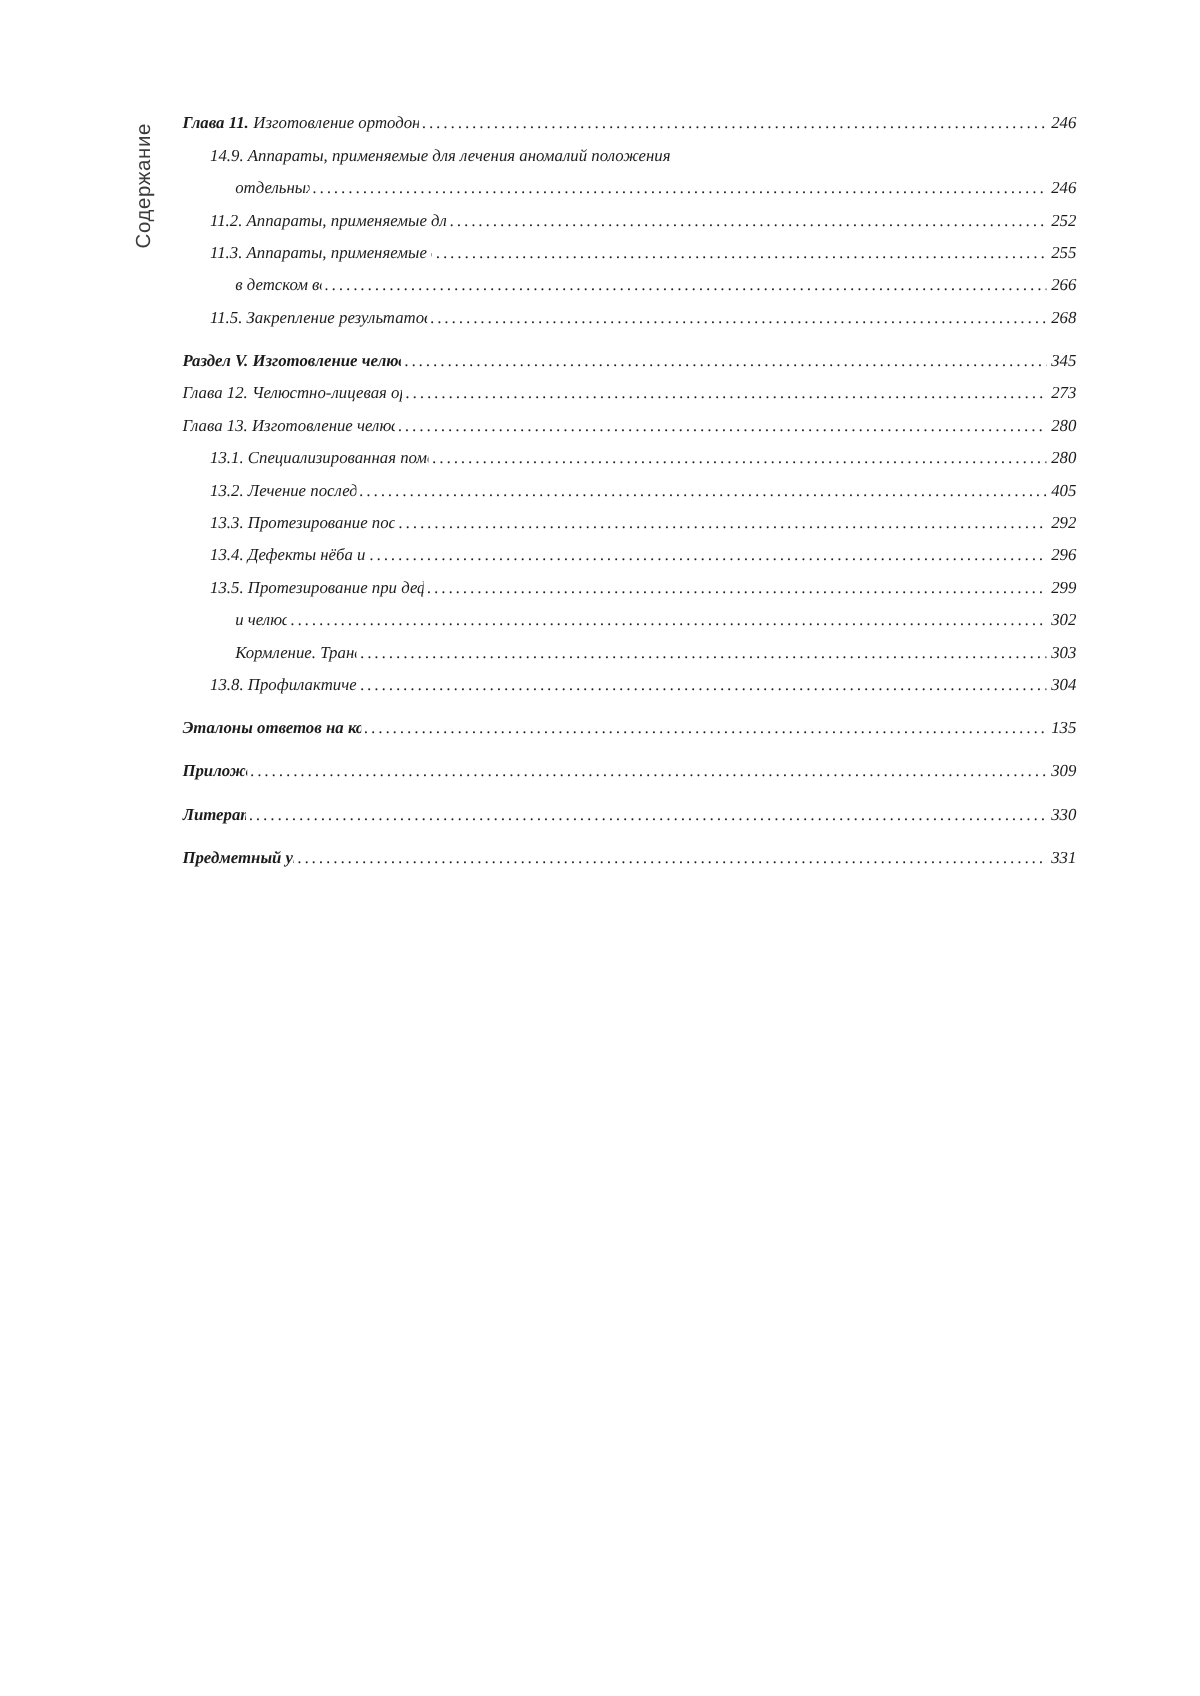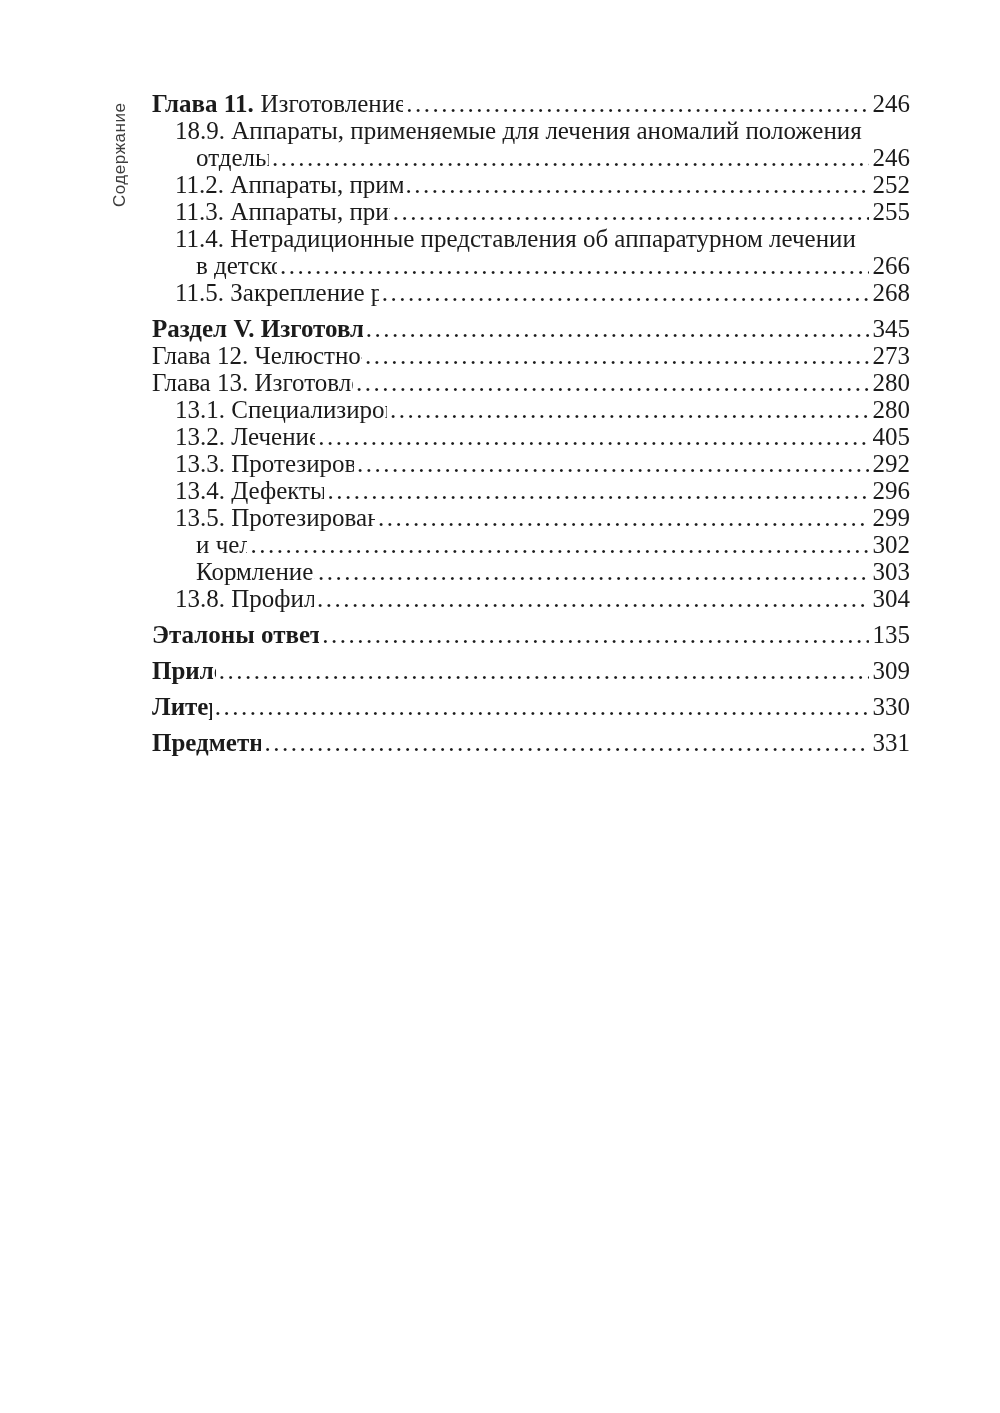--- a/index.html
+++ b/index.html
@@ -32,23 +32,24 @@
   .toc {
     position: absolute;
     left: 152px;
     top: 90px;
     width: 758px;
   }
   .toc-entry { margin: 0; }
   .toc-entry.gap { margin-top: 9px; }
   .toc-entry.indent-1 { padding-left: 23px; }
   .toc-line {
-    font-size: 25px;
+    font-size: 14px;
     line-height: 27px;
     white-space: nowrap;
+    font-style: italic;
   }
   .toc-line.cont { padding-left: 21px; }
   .toc-line.last {
     display: flex;
     align-items: baseline;
   }
   .toc-prefix {
     font-weight: 700;
     padding-right: 0.27em;
     flex: 0 0 auto;
@@ -63,39 +64,39 @@
     margin: 0 4px 0 3px;
     min-width: 0;
   }
   .dots::after {
     content: "......................................................................................................................................................................";
     letter-spacing: 2.5px;
   }
   .page-num {
     flex: 0 0 auto;
     min-width: 34px;
-    text-align: right;
+    text-align: left;
   }
 </style>
 </head>
 <body>
 
 <div class="page">
   <div class="side-label">Содержание</div>
   <div class="toc">
       <div class="toc-entry">
         <div class="toc-line last">
           <span class="toc-prefix">Глава 11.</span>
           <span class="toc-label">Изготовление ортодонтических аппаратов</span>
           <span class="dots"></span>
           <span class="page-num">246</span>
         </div>
       </div>
       <div class="toc-entry indent-1">
-        <div class="toc-line"><span class="toc-label">18.9. Аппараты, применяемые для лечения аномалий положения</span></div>
+        <div class="toc-line"><span class="toc-label">14.9. Аппараты, применяемые для лечения аномалий положения</span></div>
         <div class="toc-line cont last">
           <span class="toc-label">отдельных зубов</span>
           <span class="dots"></span>
           <span class="page-num">246</span>
         </div>
       </div>
       <div class="toc-entry indent-1">
         <div class="toc-line last">
           <span class="toc-label">11.2. Аппараты, применяемые для лечения аномалий зубных рядов</span>
           <span class="dots"></span>
@@ -103,21 +104,20 @@
         </div>
       </div>
       <div class="toc-entry indent-1">
         <div class="toc-line last">
           <span class="toc-label">11.3. Аппараты, применяемые для лечения аномалий прикуса</span>
           <span class="dots"></span>
           <span class="page-num">255</span>
         </div>
       </div>
       <div class="toc-entry indent-1">
-        <div class="toc-line"><span class="toc-label">11.4. Нетрадиционные представления об аппаратурном лечении</span></div>
         <div class="toc-line cont last">
           <span class="toc-label">в детском возрасте</span>
           <span class="dots"></span>
           <span class="page-num">266</span>
         </div>
       </div>
       <div class="toc-entry indent-1">
         <div class="toc-line last">
           <span class="toc-label">11.5. Закрепление результатов ортодонтического лечения</span>
           <span class="dots"></span>

